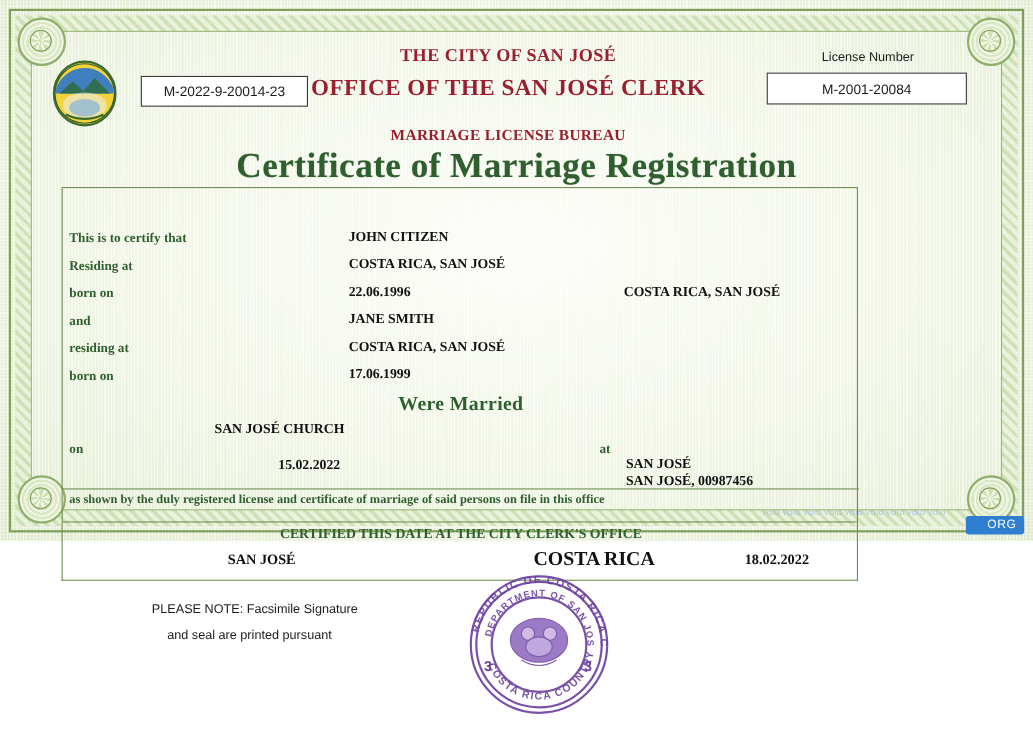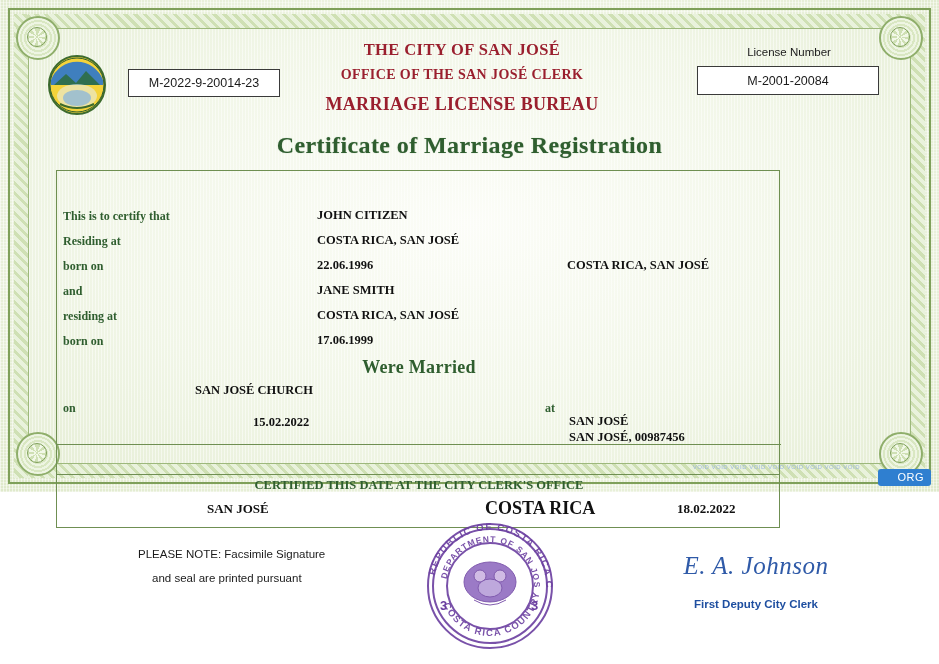--- a/index.html
+++ b/index.html
@@ -94,30 +94,30 @@
     text-align: center;
   }
   .header .line1 {
     color: #9a1f2e;
     font-size: 16.5px;
     font-weight: bold;
     letter-spacing: 0.4px;
   }
   .header .line2 {
     color: #9a1f2e;
-    font-size: 14px;
+    font-size: 21px;
     font-weight: bold;
     margin-top: 7px;
     letter-spacing: 0.4px;
   }
   .header .line3 {
     color: #9a1f2e;
-    font-size: 18px;
-    font-weight: bold;
-    margin-top: 11px;
+    font-size: 14px;
+    font-weight: bold;
+    margin-top: 24px;
     letter-spacing: 0.3px;
   }
 
   
   .doc-number-box {
     position: absolute;
     left: 96px; top: 37px;
     width: 150px; height: 26px;
     border: 1px solid #3a3a3a;
     background: #ffffff;
@@ -150,21 +150,21 @@
     color: #1b1b1b;
     font-family: "Liberation Sans", sans-serif;
   }
 
   
   .cert-title {
     position: absolute;
     left: 0; top: 100px;
     width: 875px;
     text-align: center;
-    font-size: 24px;
+    font-size: 32px;
     font-weight: bold;
     color: #2f5e2f;
     font-family: "Liberation Serif", serif;
     letter-spacing: 0.4px;
     text-shadow: 0 0 1px rgba(47,94,47,0.4);
   }
 
   
   .main-box {
     position: absolute;
@@ -418,20 +418,21 @@
         <span class="lbl">at</span>
       </div>
       <div class="row" style="left:512px; top:243px;">
         <span class="val">SAN JOSÉ</span>
       </div>
       <div class="row" style="left:512px; top:259px;">
         <span class="val">SAN JOSÉ, 00987456</span>
       </div>
 
       <div class="hr-line"></div>
+      <div class="asshown">as shown by the duly registered license and certificate of marriage of said persons on file in this office</div>
     </div>
 
     <div class="certified-band">
       <div class="certified-title">CERTIFIED THIS DATE AT THE CITY CLERK'S OFFICE</div>
       <div class="certified-row" style="left:150px;">SAN JOSÉ</div>
       <div class="certified-row" style="left:390px; top:23px; font-size:18px;margin-left:38px;">COSTA RICA</div>
       <div class="certified-row" style="left:620px;">18.02.2022</div>
     </div>
 
     <div class="note">
@@ -461,23 +462,19 @@
         <g opacity="0.85" fill="#8a63bd" stroke="#6b3fa0" stroke-width="1">
           <ellipse cx="76" cy="72" rx="26" ry="20"></ellipse>
           <circle cx="66" cy="66" r="6" fill="#c8b0e0"></circle>
           <circle cx="86" cy="66" r="6" fill="#c8b0e0"></circle>
           <ellipse cx="76" cy="78" rx="12" ry="9" fill="#b39ad6"></ellipse>
           <path d="M60 90 Q76 100 92 90" fill="none"></path>
         </g>
       </svg>
     </div>
 
-    <div class="signature">
-      <div class="sig-script">E. A. Johnson</div>
-      <div class="sig-title">First Deputy City Clerk</div>
-    </div>
 
   </div>
 
   <div class="microtext">VOID VOID VOID VOID VOID VOID VOID VOID VOID</div>
   <div class="org-badge">ORG</div>
 
 </div>
 
 </body></html>

